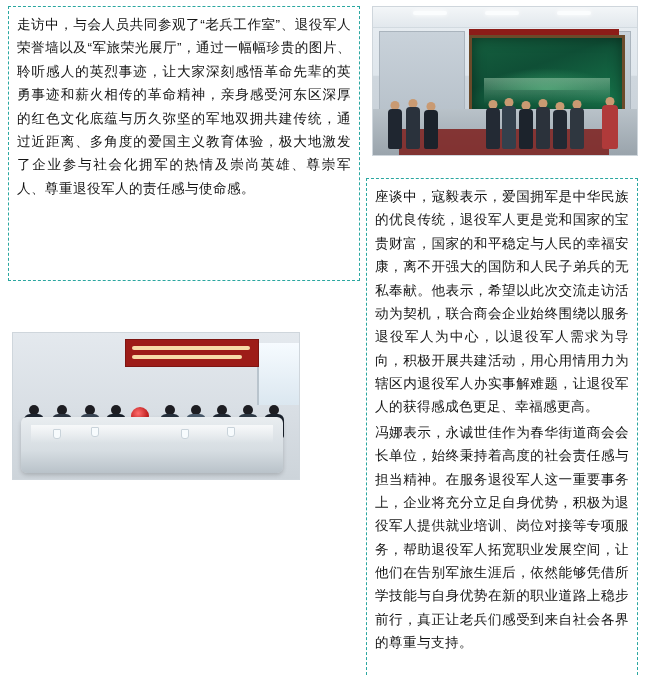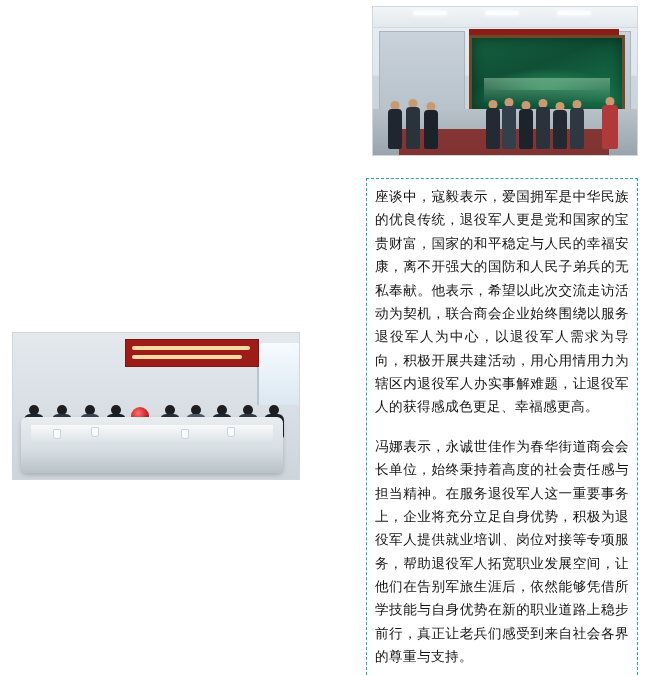--- a/index.html
+++ b/index.html
@@ -33,21 +33,21 @@
     margin: 0;
     font-size: 13.6px;
     line-height: 1.72;
     letter-spacing: 0.4px;
     text-align: justify;
     text-justify: inter-ideograph;
     color: #141414;
     font-family: "Liberation Sans", sans-serif;
   }
   .text-box p + p {
-    margin-top: 16px;
+    margin-top: 2px;
   }
 
   
   .photo {
     position: absolute;
     box-sizing: border-box;
     overflow: hidden;
     background: #2c3540;
   }
   .photo .inner {
@@ -201,20 +201,23 @@
     top: 486px;
     width: 288px;
     height: 183px;
   }
 </style>
 </head>
 <body>
 
 <div class="page">
 
+  <div class="text-box" id="box-intro">
+    <p>走访中，与会人员共同参观了“老兵工作室”、退役军人荣誉墙以及“军旅荣光展厅”，通过一幅幅珍贵的图片、聆听感人的英烈事迹，让大家深刻感悟革命先辈的英勇事迹和薪火相传的革命精神，亲身感受河东区深厚的红色文化底蕴与历久弥坚的军地双拥共建传统，通过近距离、多角度的爱国主义教育体验，极大地激发了企业参与社会化拥军的热情及崇尚英雄、尊崇军人、尊重退役军人的责任感与使命感。</p>
+  </div>
 
   <div class="photo" id="photo-top">
     <div class="inner">
       <div class="p1-wallbase"></div>
       <div class="p1-ceiling"></div>
       <div class="p1-light" style="left:40px;"></div>
       <div class="p1-light" style="left:112px;"></div>
       <div class="p1-light" style="left:184px;"></div>
 
       <div class="p1-sidepanel" style="left:6px;"></div>

